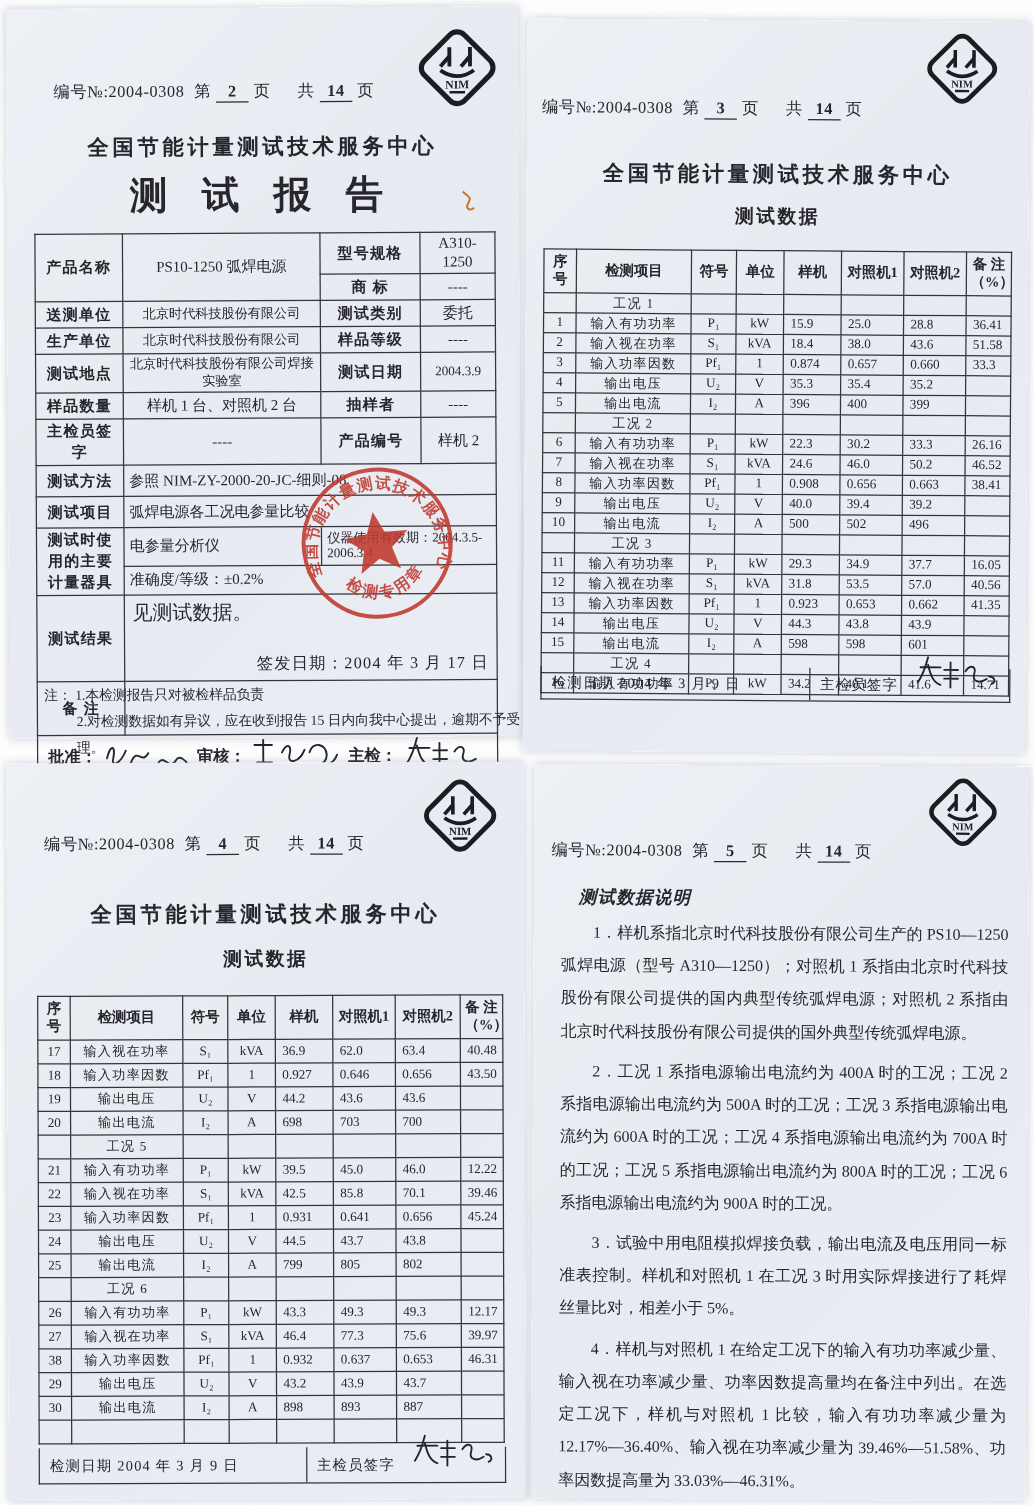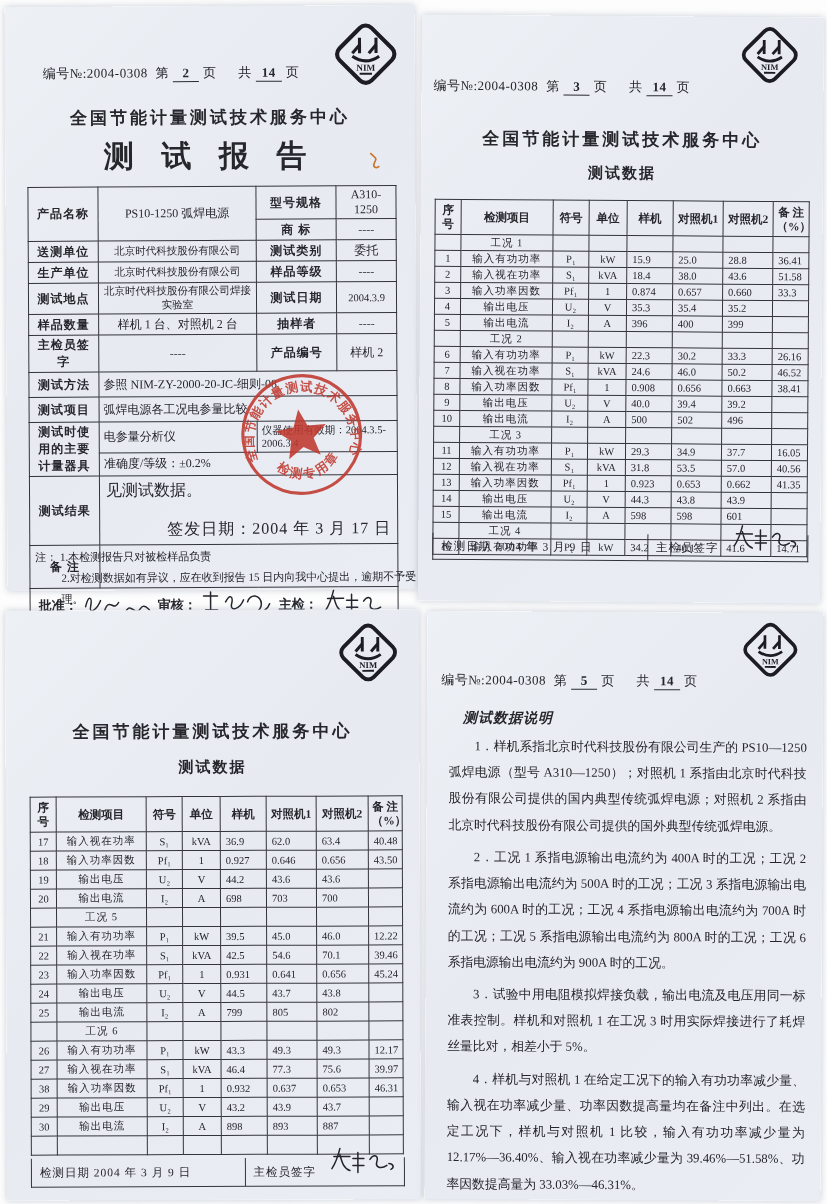--- a/index.html
+++ b/index.html
@@ -25,21 +25,21 @@
   .big-title{position:absolute;width:100%;text-align:center;font-weight:bold;font-size:30px;letter-spacing:10px;}
   table.info-table{position:absolute;border-collapse:collapse;table-layout:fixed;background:transparent;}
   table.info-table td{border:1.4px solid #34343c;font-size:12px;padding:1px 4px;overflow:hidden;}
   table.info-table td.lbl{text-align:center;font-weight:bold;letter-spacing:1px;}
   table.info-table td.c{text-align:center;}
   table.info-table td.sm{font-size:10.5px;}
   tr.h18 td{height:18px;} tr.h22 td{height:22px;} tr.h26 td{height:26px;} tr.h19 td{height:19px;}
   tr.hres td{height:66px;} tr.hrem td{height:40px;} tr.happ td{height:32px;}
   .result-cell{position:relative;vertical-align:top;}
   .result-text{position:absolute;top:4px;left:6px;font-size:16px;}
-  .issue-date{position:absolute;bottom:4px;right:6px;font-size:16px;letter-spacing:1px;}
+  .issue-date{position:absolute;bottom:4px;right:6px;font-size:13px;letter-spacing:1px;}
   .approve-row-inner{display:flex;align-items:center;gap:2px;padding-left:4px;}
   .approve-row-inner .alabel{font-weight:bold;font-size:13px;white-space:nowrap;}
   .sig-svg{flex:0 0 auto;margin-top:-6px;}
   .stamp{position:absolute;z-index:3;opacity:.88;transform:rotate(-8deg);}
   .notes{position:absolute;font-size:11px;line-height:1.9;}
   .notes .n2{margin-left:26px;}
   .pen-mark{position:absolute;z-index:2;}
   
   table.data-table{position:absolute;border-collapse:collapse;table-layout:fixed;}
   table.data-table th,table.data-table td{border:1.3px solid #34343c;font-size:10.5px;padding:0 3px;overflow:hidden;white-space:nowrap;}
@@ -485,20 +485,25 @@
       <path d="M26,16 v15"></path>
         <path d="M26,23 l-7,8"></path>
       <path d="M42,16 v15"></path>
         <path d="M42,23 l-7,8"></path>
       <path d="M19,34 q13,9 26,0"></path>
     </g>
     <text x="32" y="48" font-size="9" font-weight="bold" text-anchor="middle" fill="#1c1c22" data-name="nim-logo-text">NIM</text>
     <path d="M26,51 h12" stroke="#1c1c22" stroke-width="2"></path>
   </svg>
 
+  <div class="hdr-line" data-name="page-number-line" style="left:30px;top:56px;">
+    <span data-name="report-number">编号№:2004-0308</span>
+    <span class="hword">第</span><span class="pgnum" data-name="page-no">4</span><span class="hword">页</span>
+    <span class="hword" style="margin-left:14px;">共</span><span class="pgnum" data-name="total-pages">14</span><span class="hword">页</span>
+  </div>
 
   <div class="center-name" data-name="center-name" style="top:110px;">全国节能计量测试技术服务中心</div>
   <div class="sub-title" data-name="page-subtitle" style="top:148px;">测试数据</div>
 
   <table class="data-table" data-name="test-data-table-p4" style="left:24px;top:186px;width:372px;">
     <colgroup>
         <col style="width:26px">
         <col style="width:90px">
         <col style="width:36px">
         <col style="width:38px">
@@ -581,21 +586,21 @@
           <td data-name="cell-ref1">45.0</td>
           <td data-name="cell-ref2">46.0</td>
           <td data-name="cell-note">12.22</td>
         </tr>
         <tr data-name="data-row">
           <td data-name="cell-no">22</td>
           <td data-name="cell-item">输入视在功率</td>
           <td data-name="cell-sym">S₁</td>
           <td data-name="cell-unit">kVA</td>
           <td data-name="cell-sample">42.5</td>
-          <td data-name="cell-ref1">54.6</td>
+          <td data-name="cell-ref1">85.8</td>
           <td data-name="cell-ref2">70.1</td>
           <td data-name="cell-note">39.46</td>
         </tr>
         <tr data-name="data-row">
           <td data-name="cell-no">23</td>
           <td data-name="cell-item">输入功率因数</td>
           <td data-name="cell-sym">Pf₁</td>
           <td data-name="cell-unit">1</td>
           <td data-name="cell-sample">0.931</td>
           <td data-name="cell-ref1">0.641</td>

